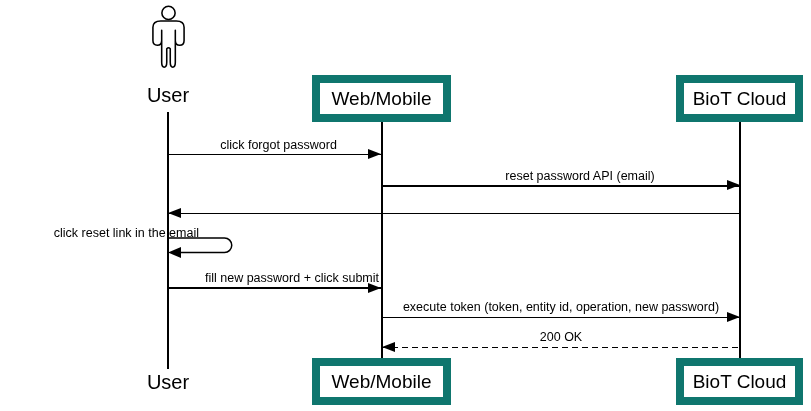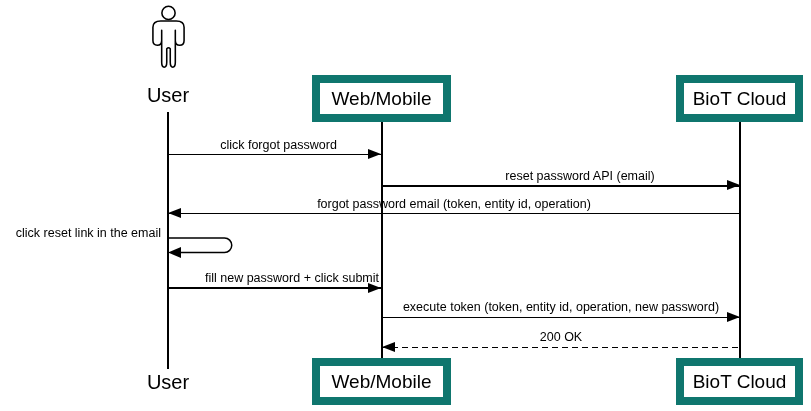--- a/index.html
+++ b/index.html
@@ -14,21 +14,21 @@
   }
   .plabel{
     position:absolute;text-align:center;font-size:20px;
   }
   .lifeline{
     position:absolute;width:1.5px;background:#000;
   }
   .msg-label{
     position:absolute;font-size:12.5px;text-align:center;white-space:nowrap;
   }
-  .msg-label.right{text-align:right;}
+  .msg-label.right{text-align:right;margin-left:38px;}
   .msg-line{
     position:absolute;height:1.5px;background:#000;
   }
   .msg-line.dashed{
     background:repeating-linear-gradient(90deg,#000 0,#000 6px,transparent 6px,transparent 10px);
   }
   .arrow-right{
     position:absolute;width:0;height:0;
     border-top:5.5px solid transparent;border-bottom:5.5px solid transparent;
     border-left:13px solid #000;
@@ -66,21 +66,20 @@
   <div class="lifeline" style="left:739px;top:122px;height:236px;"></div>
 
   <div class="msg-label" style="left:168px;top:138px;width:221px;text-align:center;">click forgot password</div>
   <div class="msg-line" style="left:168px;top:153.5px;width:213px;"></div>
   <div class="arrow-right" style="left:368px;top:149px;"></div>
 
   <div class="msg-label" style="left:382px;top:169px;width:396px;">reset password API (email)</div>
   <div class="msg-line" style="left:382px;top:185px;width:358px;"></div>
   <div class="arrow-right" style="left:727px;top:180px;"></div>
 
-  <div class="msg-label" style="left:168px;top:197px;width:572px;">forgot password email (token, entity id, operation)</div>
   <div class="msg-line" style="left:168px;top:212.5px;width:572px;"></div>
   <div class="arrow-left" style="left:168px;top:208px;"></div>
 
   <div class="msg-label right" style="left:0px;top:226px;width:161px;">click reset link in the email</div>
   <svg style="position:absolute;left:168px;top:235px;" width="68" height="24" viewBox="0 0 68 24">
     <path d="M0,3 H56.5 A7.25,7.25 0 0 1 56.5,17.5 H13" fill="none" stroke="#000" stroke-width="1.5"></path>
     <polygon points="0,17.5 13,12 13,23" fill="#000"></polygon>
   </svg>
 
   <div class="msg-label" style="left:168px;top:271px;width:248px;">fill new password + click submit</div>

